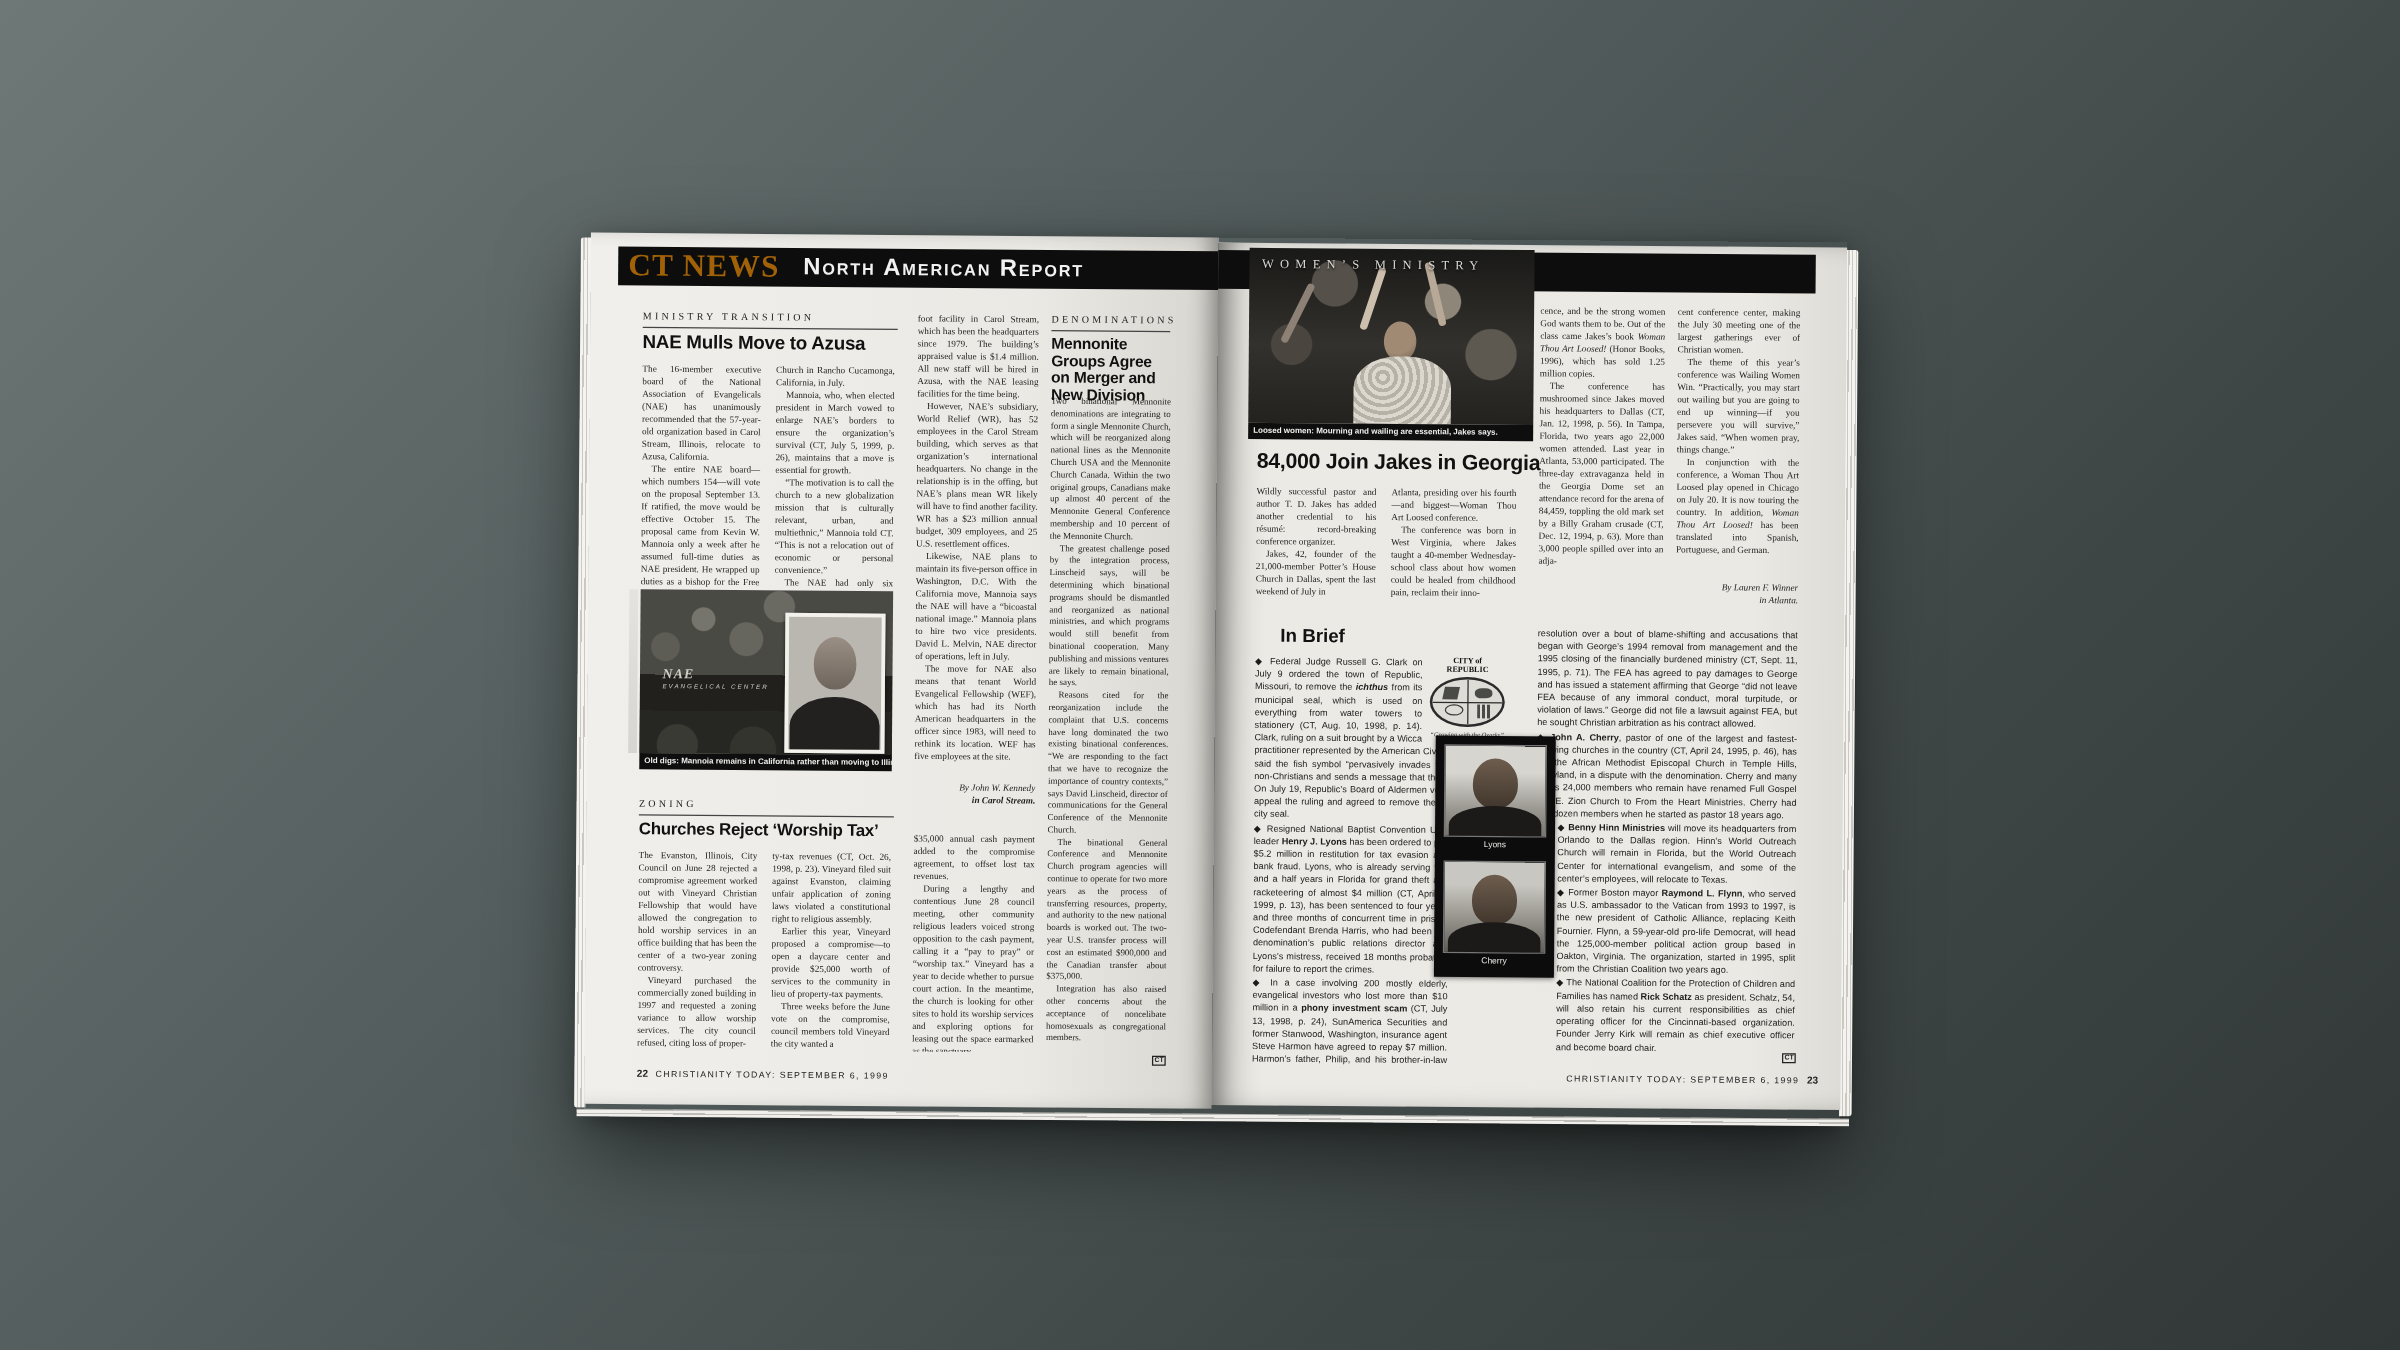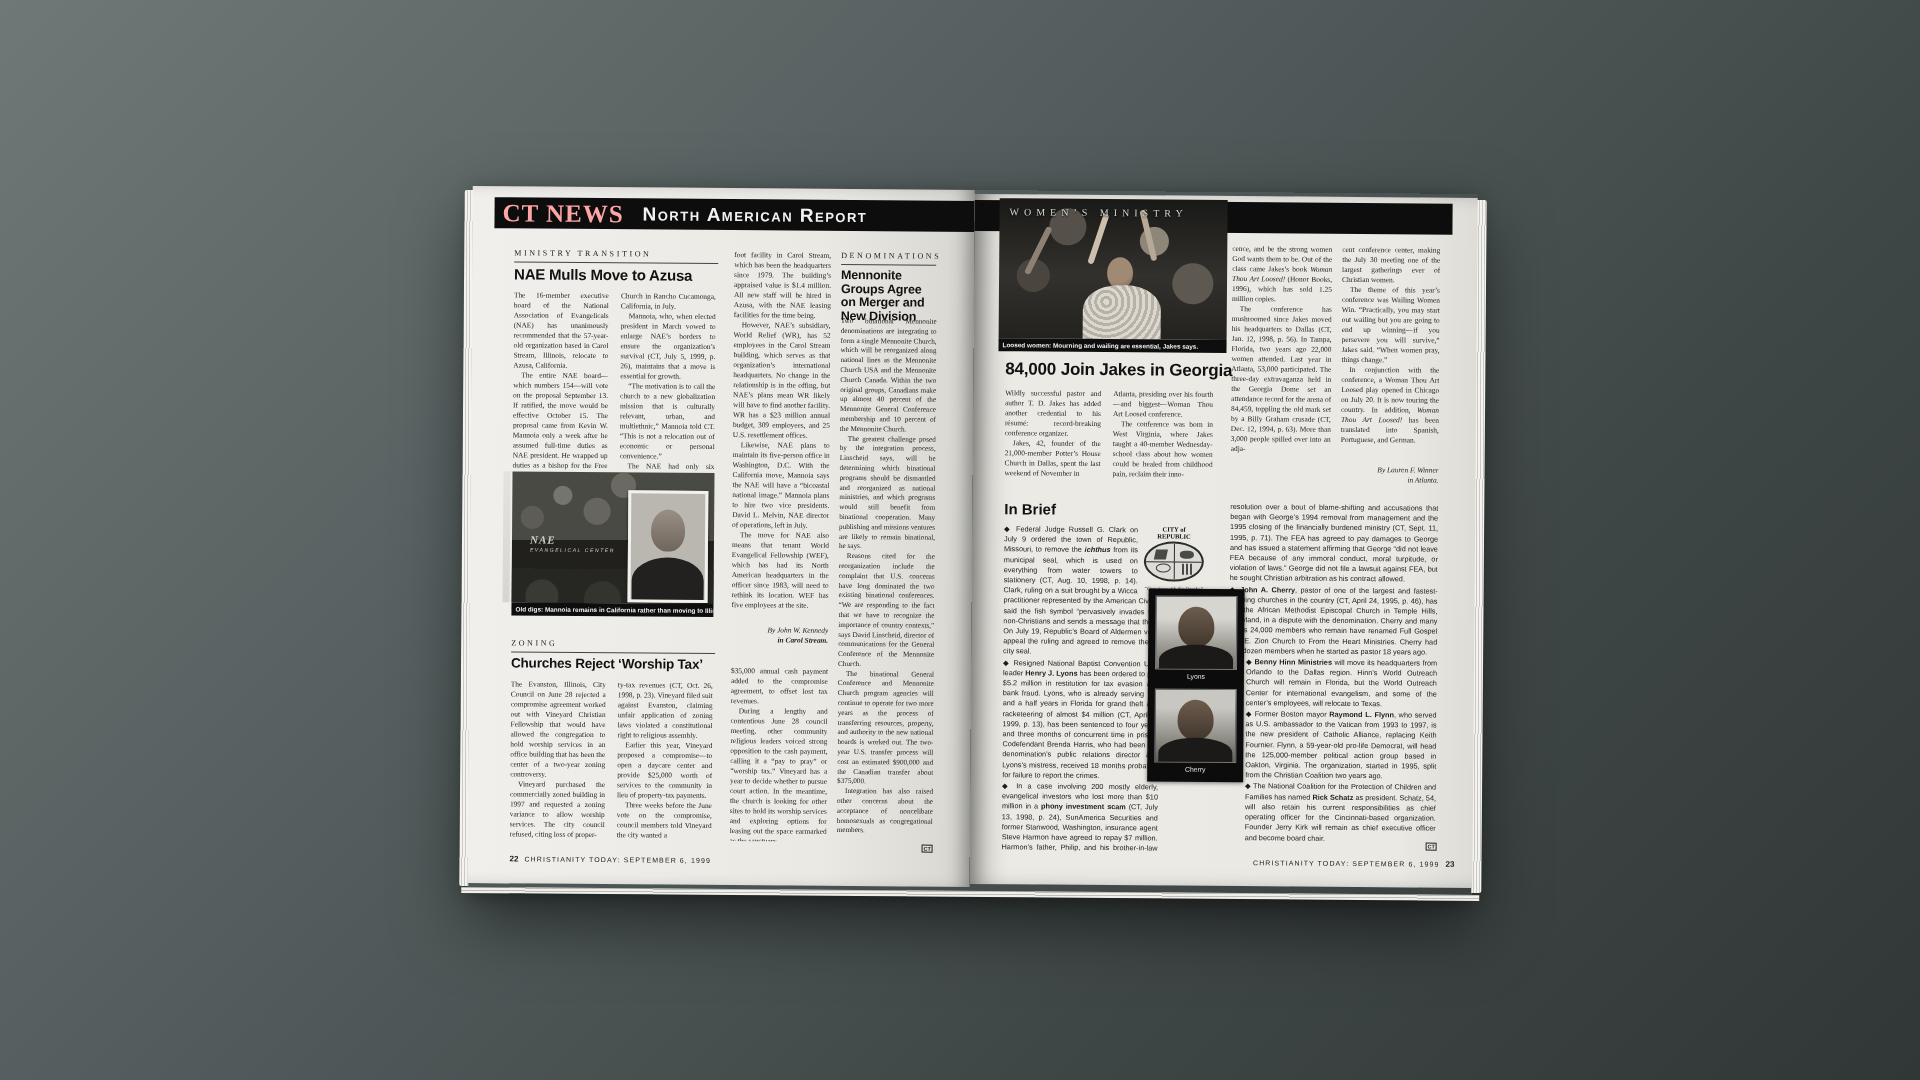--- a/index.html
+++ b/index.html
@@ -31,21 +31,21 @@
   .byline{font-style:italic;text-align:right;font-size:7.4px;line-height:9.5px;margin-top:3px;color:#1d1c1a;}
   .endmark{display:inline-block;border:1px solid #222;font-family:"Liberation Sans",sans-serif;
      font-weight:bold;font-size:5.5px;line-height:6px;padding:0 1px;color:#222;margin-left:4px;float:right;}
   .footer{position:absolute;font-family:"Liberation Sans",sans-serif;font-size:7px;
      letter-spacing:1.1px;color:#222;}
   .footer b{font-size:8px;letter-spacing:0;}
   
   .hbar{position:absolute;background:#0d0d0d;}
   .hbar-left{left:22px;top:11px;width:480px;height:31px;}
   .brand{position:absolute;left:8px;top:2px;font-family:"Liberation Serif",serif;font-weight:bold;
-     font-size:25px;color:#fca5a5;letter-spacing:1px;}
+     font-size:25px;color:#a16207;letter-spacing:1px;}
   .hbar-title{position:absolute;left:148px;top:5px;font-family:"Liberation Sans",sans-serif;
      font-weight:bold;font-variant:small-caps;font-size:19px;color:#f2f2f2;letter-spacing:1.5px;}
   .hbar-right{left:0;top:6px;width:478px;height:31px;}
   
   .photo-nae{position:absolute;left:42px;top:285px;width:202px;height:131px;overflow:hidden;
      background:
        radial-gradient(circle at 25% 18%,#76756d 0 9px,transparent 10px),
        radial-gradient(circle at 55% 10%,#6b6a62 0 12px,transparent 13px),
        radial-gradient(circle at 80% 22%,#716f66 0 10px,transparent 11px),
        radial-gradient(circle at 10% 35%,#5d5c55 0 11px,transparent 12px),
@@ -81,21 +81,21 @@
   .arm1{left:96px;top:14px;transform:rotate(18deg);}
   .arm2{left:146px;top:10px;transform:rotate(-14deg);background:#b8a897;}
   .arm3{left:36px;top:26px;transform:rotate(26deg);background:#8d8175;}
   .face{position:absolute;left:108px;top:58px;width:26px;height:32px;border-radius:50%;
      background:radial-gradient(circle at 40% 35%,#a08a74 0 55%,#6b5a49 100%);}
   .gown{position:absolute;left:84px;top:86px;width:78px;height:56px;border-radius:45% 45% 0 0;
      background:repeating-radial-gradient(circle at 30% 30%,#ddd8cf 0 3px,#b7b2a8 3px 6px);}
   .wm-label{position:absolute;left:10px;top:8px;font-family:"Liberation Serif",serif;font-size:10px;
      letter-spacing:5px;color:#d8d8d4;text-shadow:0 1px 2px #000;}
   .brief-title{position:absolute;font-family:"Liberation Sans",sans-serif;font-weight:bold;
-     font-size:15px;color:#111;}
+     font-size:15px;color:#111;margin-left:20px;}
   .bcol{position:absolute;font-family:"Liberation Sans",sans-serif;font-size:7.3px;line-height:10.2px;
      color:#1c1b19;text-align:justify;overflow:hidden;}
   .bcol .para{margin:0 0 1px 0;}
   .seal{float:right;width:64px;margin:0 0 3px 4px;text-align:center;}
   .seal-t{font-family:"Liberation Serif",serif;font-weight:bold;font-size:6.5px;line-height:7px;color:#111;}
   .seal-ell{position:relative;width:56px;height:36px;margin:2px auto 0;border:2px solid #2b2b2b;
      border-radius:50%;background:#dddcd6;overflow:hidden;}
   .seal-ell:before{content:"";position:absolute;left:50%;top:0;bottom:0;width:1px;background:#2b2b2b;}
   .seal-ell:after{content:"";position:absolute;top:50%;left:0;right:0;height:1px;background:#2b2b2b;}
   .q{position:absolute;background:#4a4a46;}
@@ -216,21 +216,21 @@
         <div class="arm arm3"></div>
         <div class="face"></div>
         <div class="gown"></div>
         <div class="wm-label">WOMEN’S MINISTRY</div>
       </div>
       <div class="capbar" style="left:25px;top:144px;width:220px;">Loosed women: Mourning and wailing are essential, Jakes says.</div>
 
       <div class="hl" style="left:32px;top:166px;width:260px;font-size:17px;">84,000 Join Jakes in Georgia</div>
       <div class="col" style="left:32px;top:194px;width:96px;height:112px;">
           <p class="para">Wildly successful pastor and author T. D. Jakes has added another credential to his résumé: record-breaking conference organizer.</p>
-          <p class="para">Jakes, 42, founder of the 21,000-member Potter’s House Church in Dallas, spent the last weekend of November in</p>
+          <p class="para">Jakes, 42, founder of the 21,000-member Potter’s House Church in Dallas, spent the last weekend of July in</p>
         </div>
       <div class="col" style="left:140px;top:194px;width:100px;height:112px;">
           <p class="para">Atlanta, presiding over his fourth—and biggest—Woman Thou Art Loosed conference.</p>
           <p class="para">The conference was born in West Virginia, where Jakes taught a 40-member Wednesday-school class about how women could be healed from childhood pain, reclaim their inno-</p>
         </div>
       <div class="col" style="left:258px;top:48px;width:100px;height:258px;">
           <p class="para">cence, and be the strong women God wants them to be. Out of the class came Jakes’s book <i>Woman Thou Art Loosed!</i> (Honor Books, 1996), which has sold 1.25 million copies.</p>
           <p class="para">The conference has mushroomed since Jakes moved his headquarters to Dallas (CT, Jan. 12, 1998, p. 56). In Tampa, Florida, two years ago 22,000 women attended. Last year in Atlanta, 53,000 participated. The three-day extravaganza held in the Georgia Dome set an attendance record for the arena of 84,459, toppling the old mark set by a Billy Graham crusade (CT, Dec. 12, 1994, p. 63). More than 3,000 people spilled over into an adja-</p>
         </div>
       <div class="col" style="left:368px;top:48px;width:98px;height:258px;">

